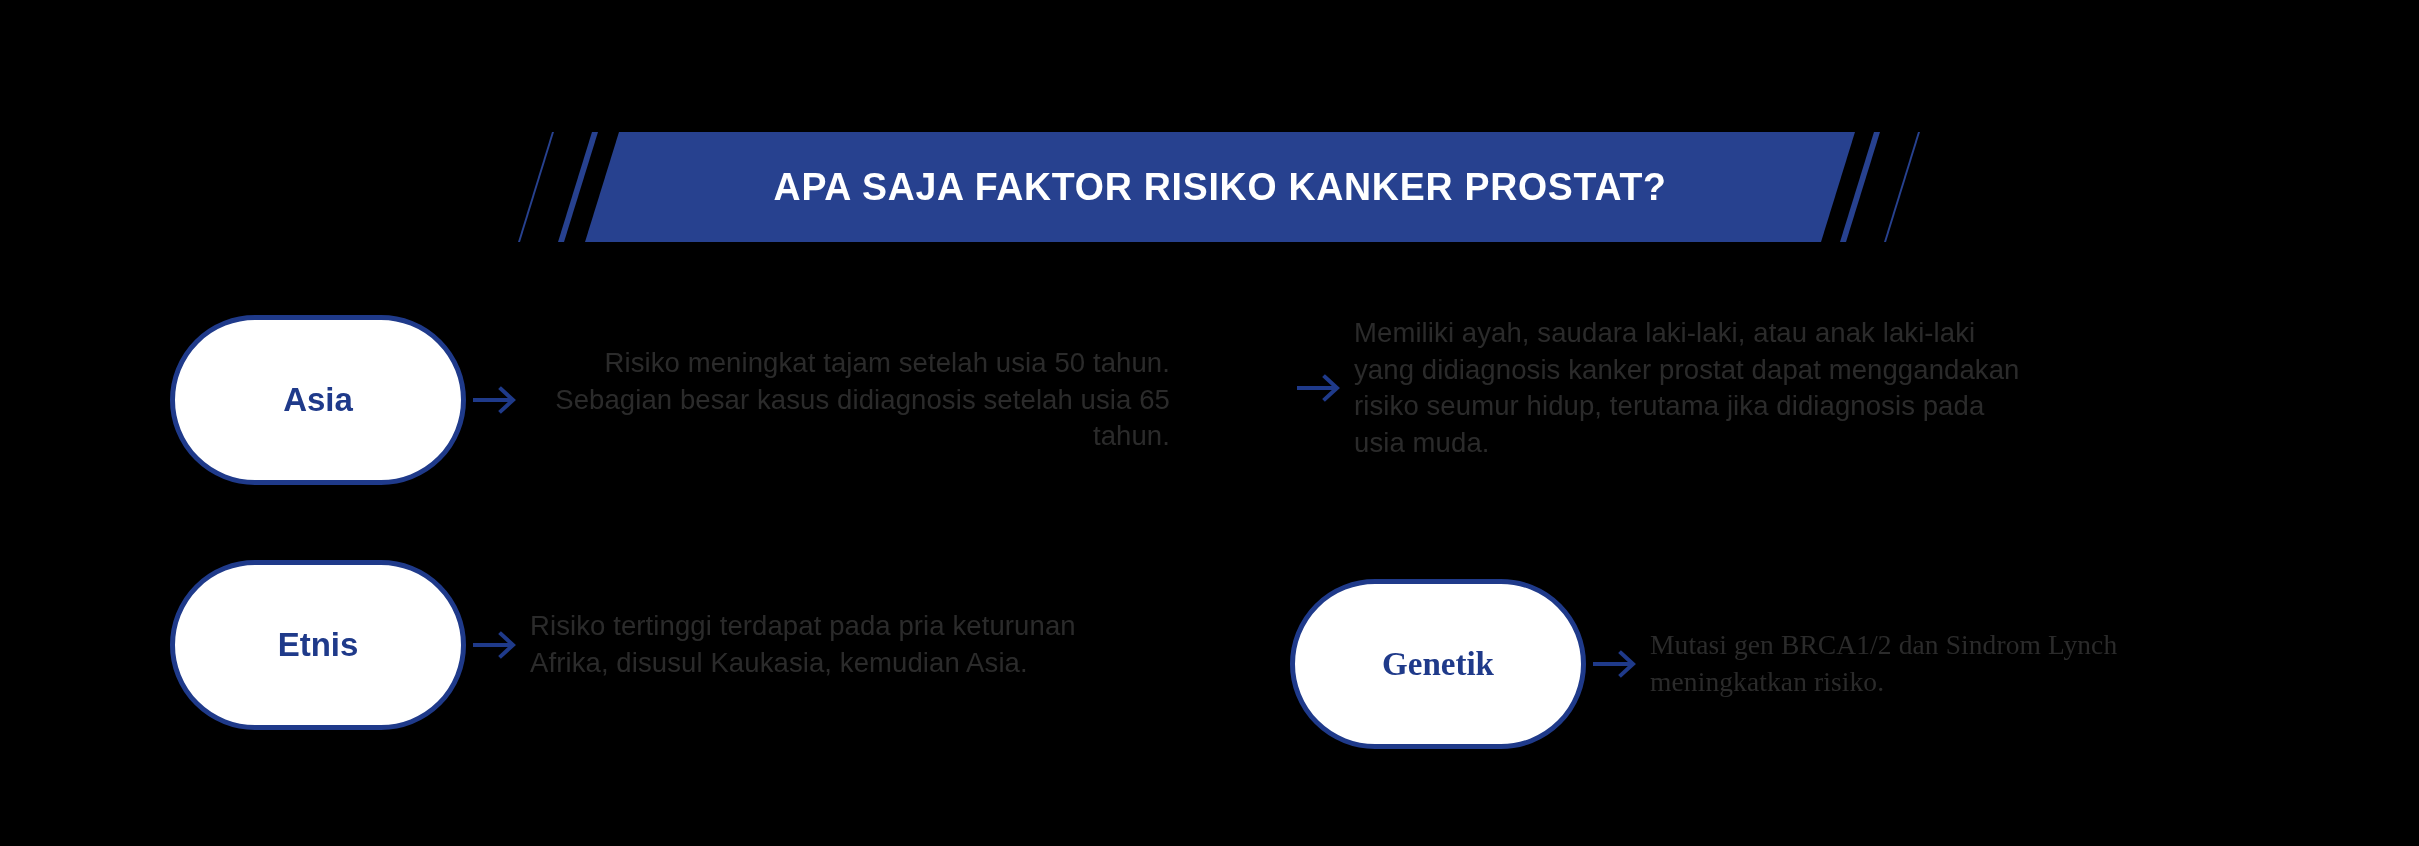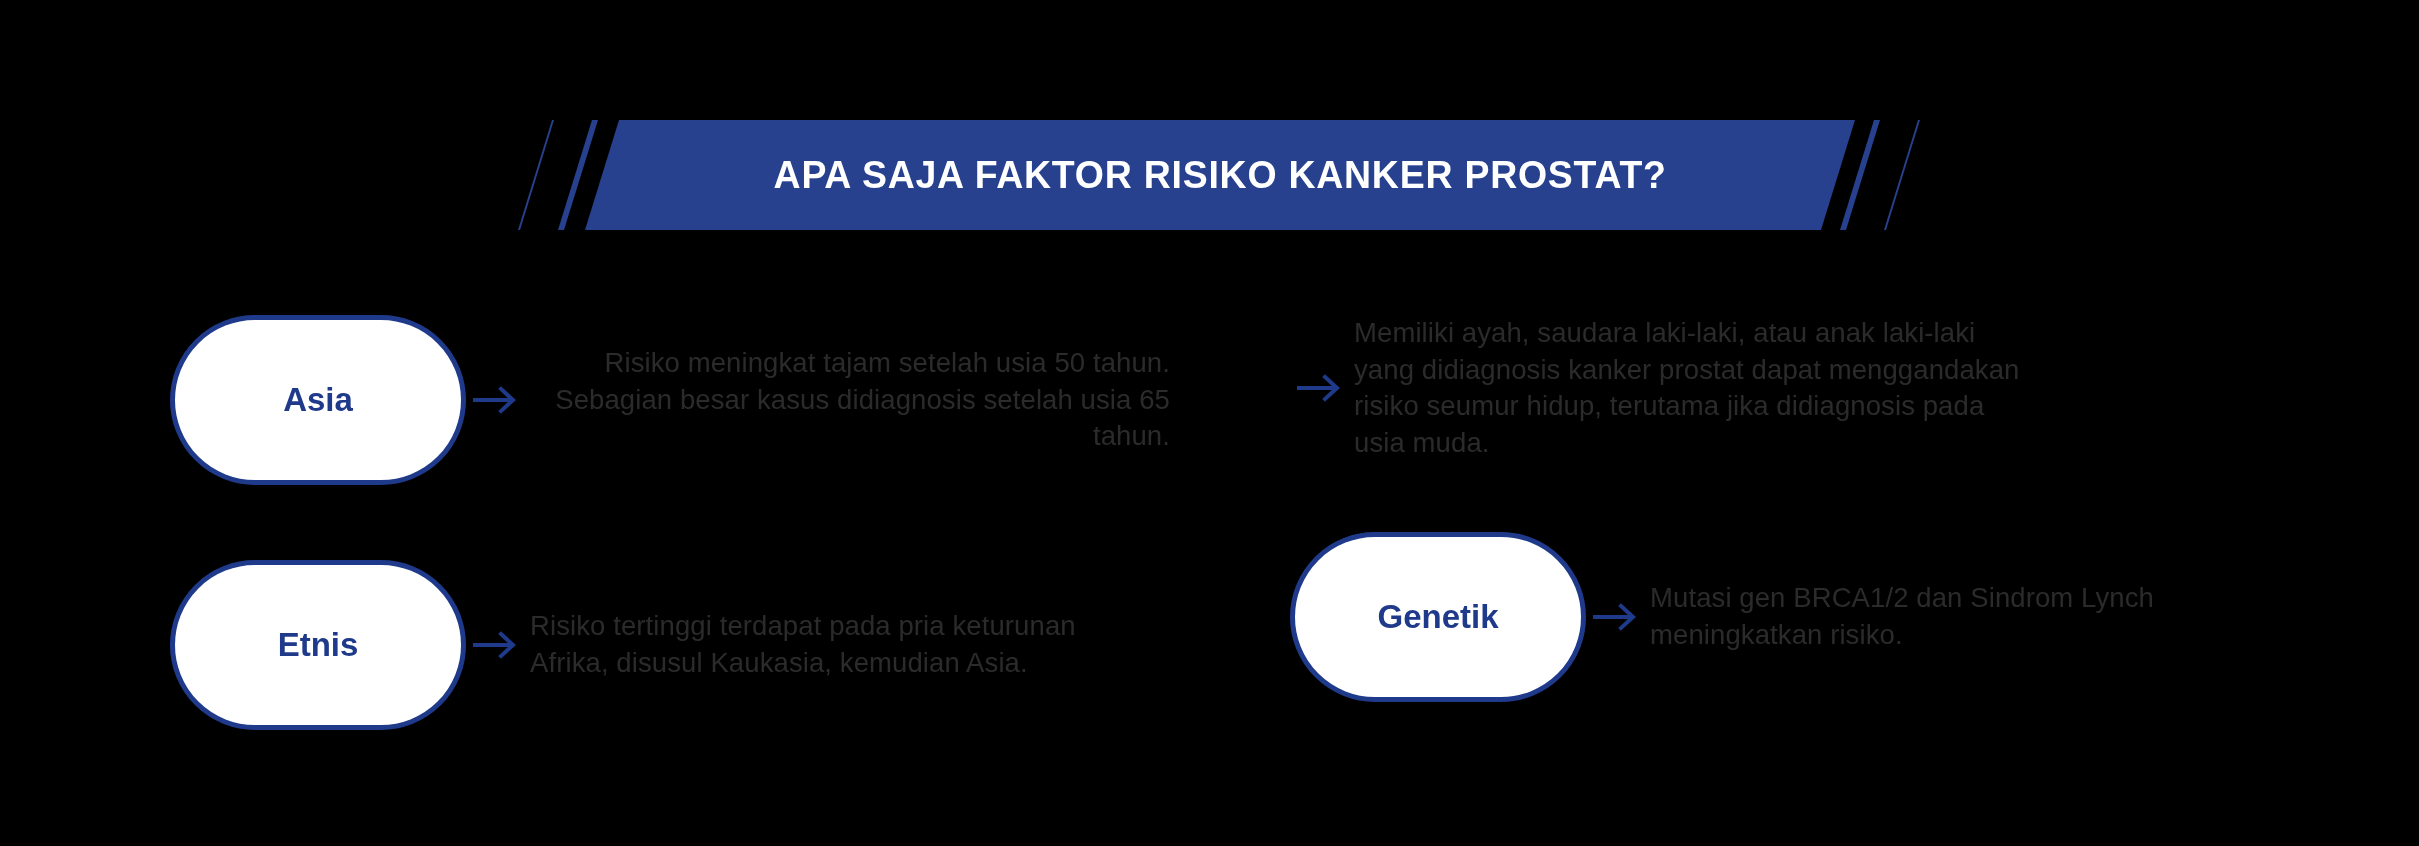--- a/index.html
+++ b/index.html
@@ -18,21 +18,21 @@
   #infographic {
     position: absolute;
     inset: 0;
     background: #000000;
   }
 
   
   .banner-wrap {
     position: absolute;
     left: 0;
-    top: 120px;
+    top: 132px;
     width: 1935px;
     height: 110px;
   }
   .banner-slab {
     position: absolute;
     top: 0;
     height: 110px;
     background: #27418f;
   }
   
@@ -109,21 +109,21 @@
     font-weight: 300;
     letter-spacing: 0.1px;
     white-space: pre-line;
     flex: 0 0 auto;
   }
 
   
   #factor-usia     { left: 170px;  top: 315px; }
   #factor-etnis    { left: 170px;  top: 560px; }
   #factor-riwayat  { left: 1290px; top: 315px; }
-  #factor-genetik  { left: 1290px; top: 532px; }
+  #factor-genetik  { left: 1290px; top: 579px; font-family: Liberation Serif, serif; }
 
   #factor-usia    .desc { width: 640px; text-align: right; }
   #factor-etnis   .desc { width: 620px; }
   #factor-riwayat .desc { width: 680px; }
   #factor-genetik .desc { width: 620px; }
 </style>
 </head>
 <body>
 
 <div id="infographic">

